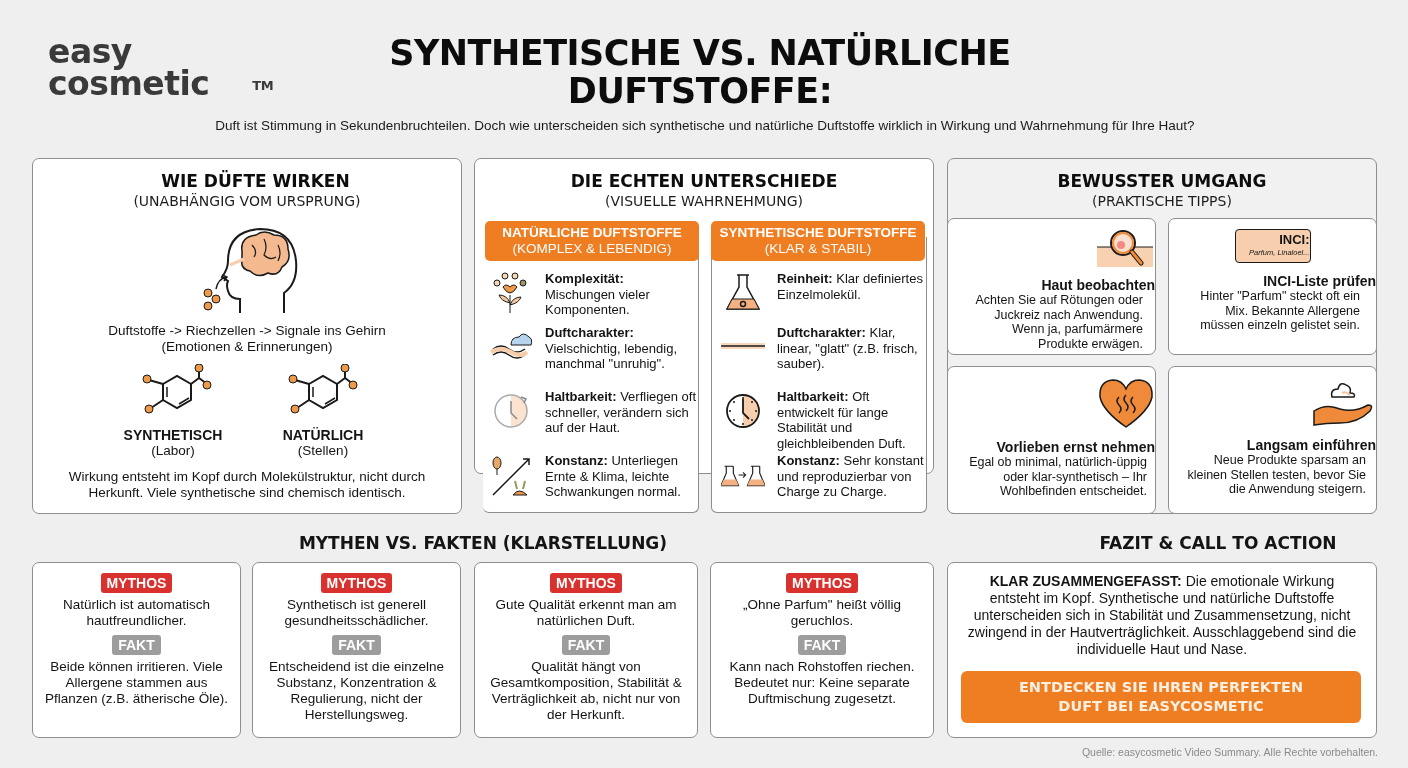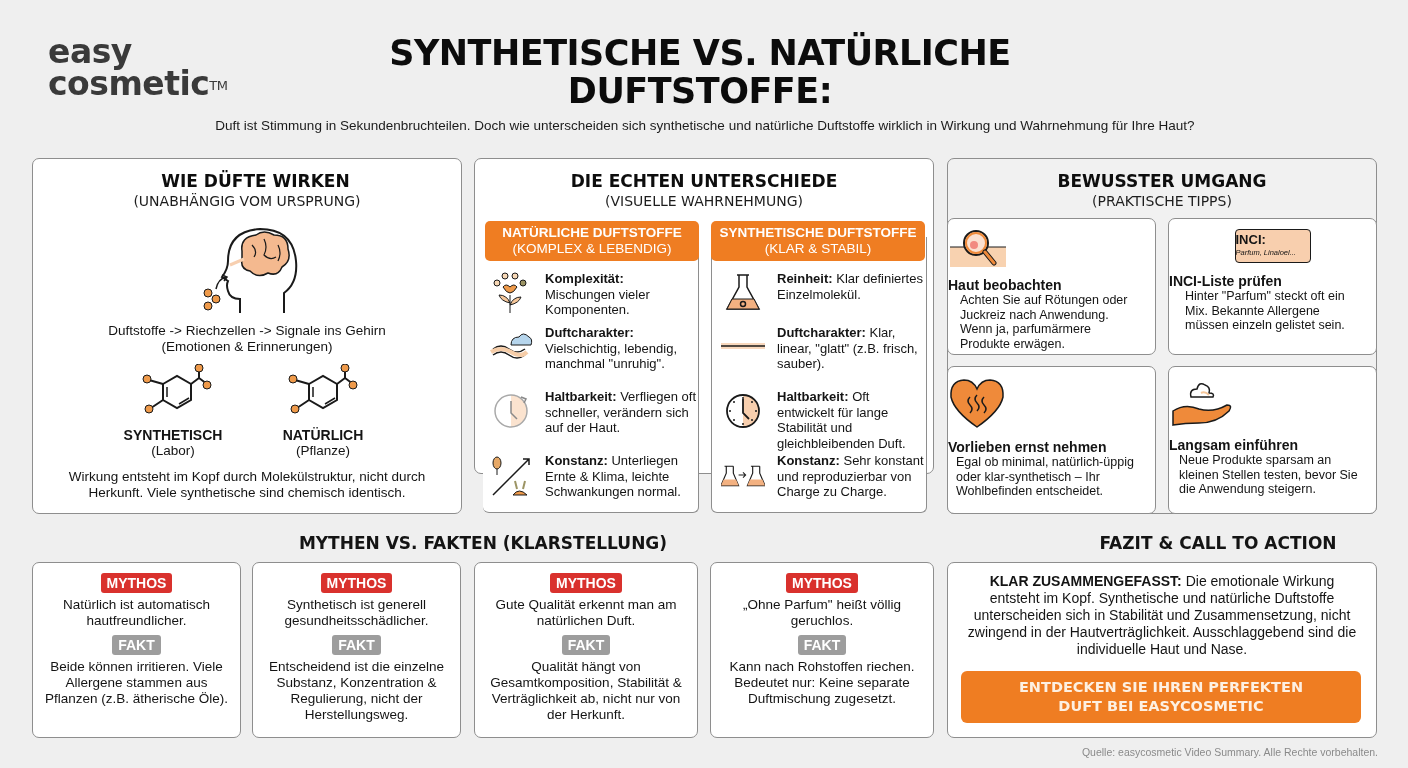--- a/index.html
+++ b/index.html
@@ -9,21 +9,21 @@
     font-family: "Liberation Sans", "DejaVu Sans", sans-serif;
     color: #141414;
     position: relative;
   }
   .logo {
     position: absolute; left: 48px; top: 36px;
     font-family: "DejaVu Sans", sans-serif;
     font-weight: bold; color: #3a3a3a;
     font-size: 33px; line-height: 32px; letter-spacing: -0.5px;
   }
-  .logo .tm { font-size: 13px; vertical-align: top; position: relative; top: 2px; font-weight: normal; }
+  .logo .tm { font-size: 13px; vertical-align: top; position: relative; top: 2px; font-weight: bold; margin-left: 43px; }
   .title {
     position: absolute; left: 270px; top: 34px; width: 860px;
     text-align: center; font-weight: bold; font-size: 35px; line-height: 38px;
     font-family: "DejaVu Sans", sans-serif; letter-spacing: -0.5px; color: #0c0c0c;
   }
   .subtitle {
     position: absolute; left: 150px; top: 118px; width: 1110px;
     text-align: center; font-size: 13.5px; color: #1b1b1b;
   }
   .panel {
@@ -44,21 +44,21 @@
   .subcol {
     position: absolute; background: #fff; border: 1.5px solid #8e8e8e; border-top: none;
     border-radius: 0 0 6px 6px;
   }
   .item { position: absolute; left: 0; width: 100%; }
   .item .ic { position: absolute; left: 14px; width: 44px; height: 44px; }
   .item .it { position: absolute; left: 70px; right: 6px; font-size: 13px; line-height: 15.5px; }
   .item .it b { font-weight: bold; }
   .tip {
     position: absolute; background: #fff; border: 1.5px solid #8e8e8e; border-radius: 7px;
-    text-align: left;
+    text-align: right;
   }
   .tip .tt { font-weight: bold; font-size: 14px; margin-top: 4px; }
   .tip .td { font-size: 12.5px; line-height: 14.5px; }
   .section-title {
     position: absolute; font-family: "DejaVu Sans", sans-serif; font-weight: bold; font-size: 17px; text-align: center;
   }
   .myth {
     position: absolute; top: 562px; height: 176px; background: #fff;
     border: 1.5px solid #8e8e8e; border-radius: 7px; text-align: center; padding-top: 10px;
   }
@@ -128,21 +128,21 @@
     <circle cx="74" cy="21" r="4" fill="#ef9a4a" stroke="#1a1a1a"></circle>
     <circle cx="14" cy="15" r="4" fill="#ef9a4a" stroke="#1a1a1a"></circle>
     <circle cx="16" cy="45" r="4" fill="#ef9a4a" stroke="#1a1a1a"></circle>
   </svg>
   <div class="center" style="position:absolute; left:75px; width:130px; top:268px;">
     <div style="font-weight:bold; font-size:14px;">SYNTHETISCH</div>
     <div class="txt">(Labor)</div>
   </div>
   <div class="center" style="position:absolute; left:225px; width:130px; top:268px;">
     <div style="font-weight:bold; font-size:14px;">NATÜRLICH</div>
-    <div class="txt">(Pflanze)</div>
+    <div class="txt">(Stellen)</div>
   </div>
   <div class="center txt" style="position:absolute; left:0; width:100%; top:310px;">
     <div>Wirkung entsteht im Kopf durch Molekülstruktur, nicht durch</div>
     <div>Herkunft. Viele synthetische sind chemisch identisch.</div>
   </div>
 </div>
 
 <div class="panel" style="left:474px; top:158px; width:460px; height:316px;">
   <div class="ph" style="margin-top:12px;">DIE ECHTEN UNTERSCHIEDE</div>
   <div class="psub">(VISUELLE WAHRNEHMUNG)</div>

